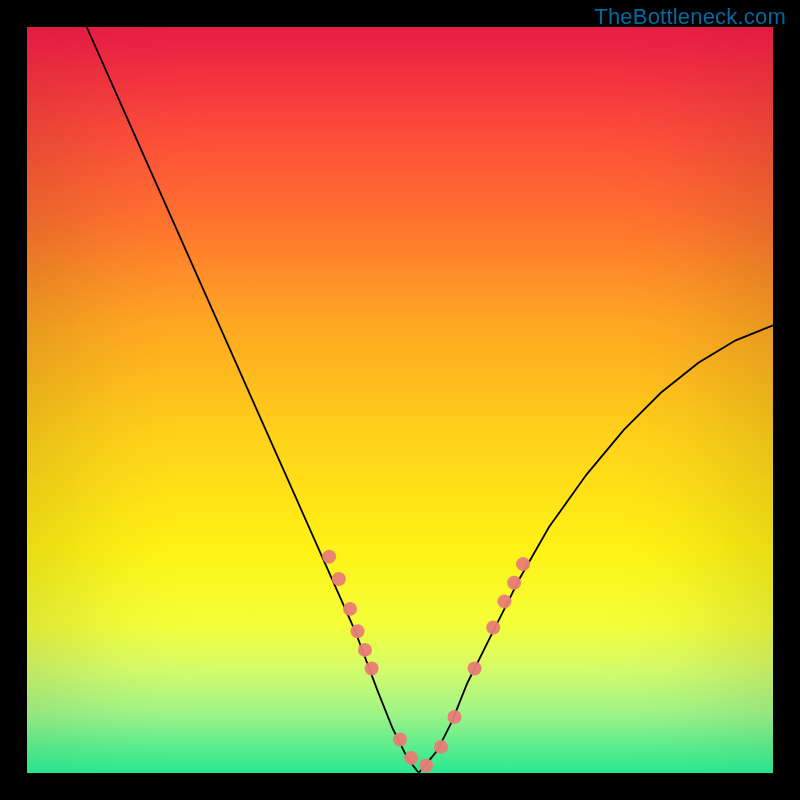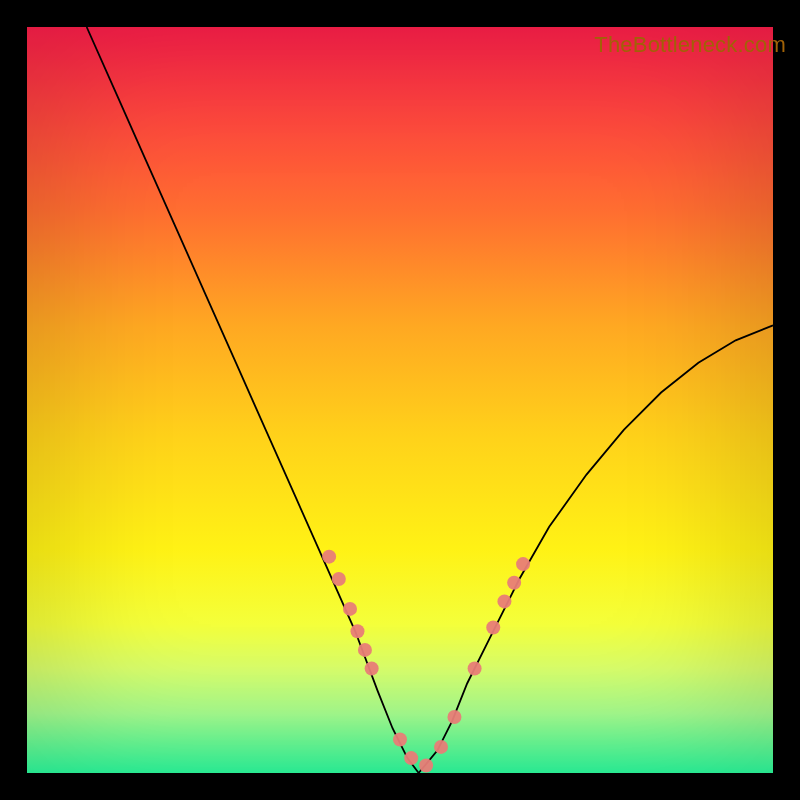--- a/index.html
+++ b/index.html
@@ -38,26 +38,25 @@
   .vignette {
     position: absolute;
     inset: 0;
     box-shadow: inset 0 0 120px 40px rgba(0,0,0,0.12);
     pointer-events: none;
   }
   .watermark {
     position: absolute;
     top: 4px;
     right: 14px;
-    color: #a16207;
+    color: #0369a1;
     font-size: 22px;
     font-weight: 500;
     letter-spacing: 0.2px;
     font-family: Arial, Helvetica, sans-serif;
-    margin-top: 28px;
   }
   svg.curves {
     position: absolute;
     left: 0;
     top: 0;
     width: 746px;
     height: 746px;
     overflow: visible;
   }
   .line {

